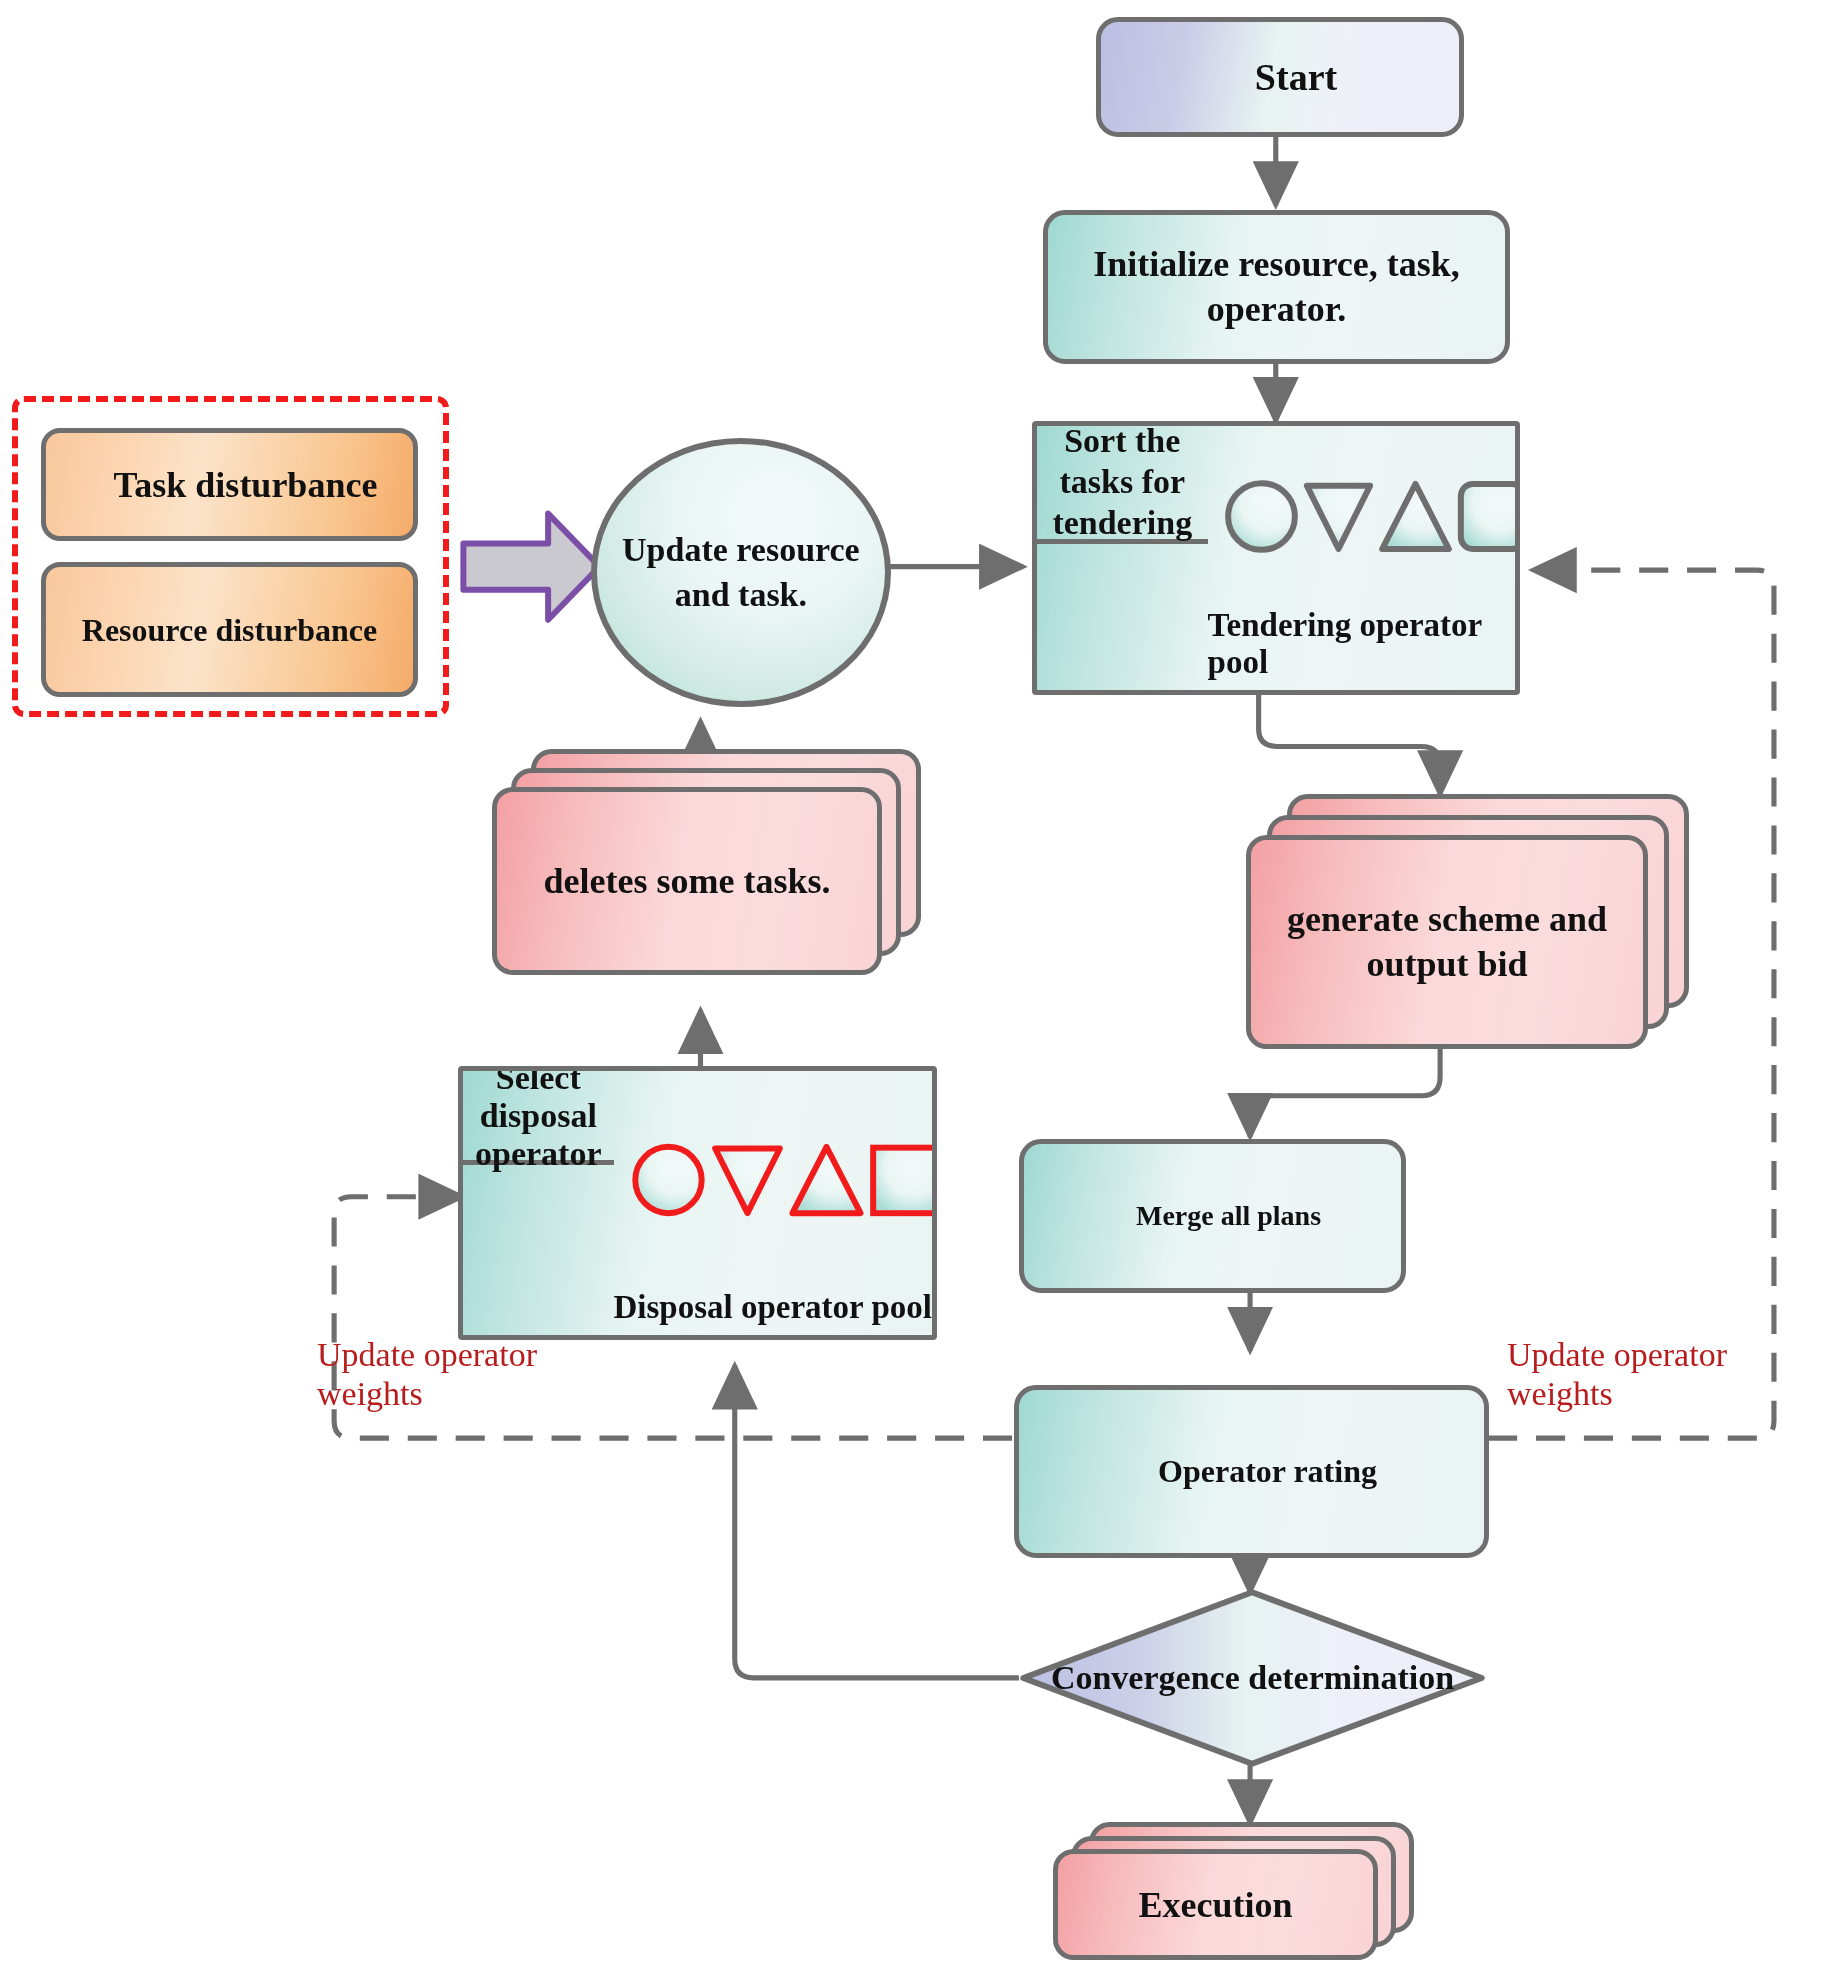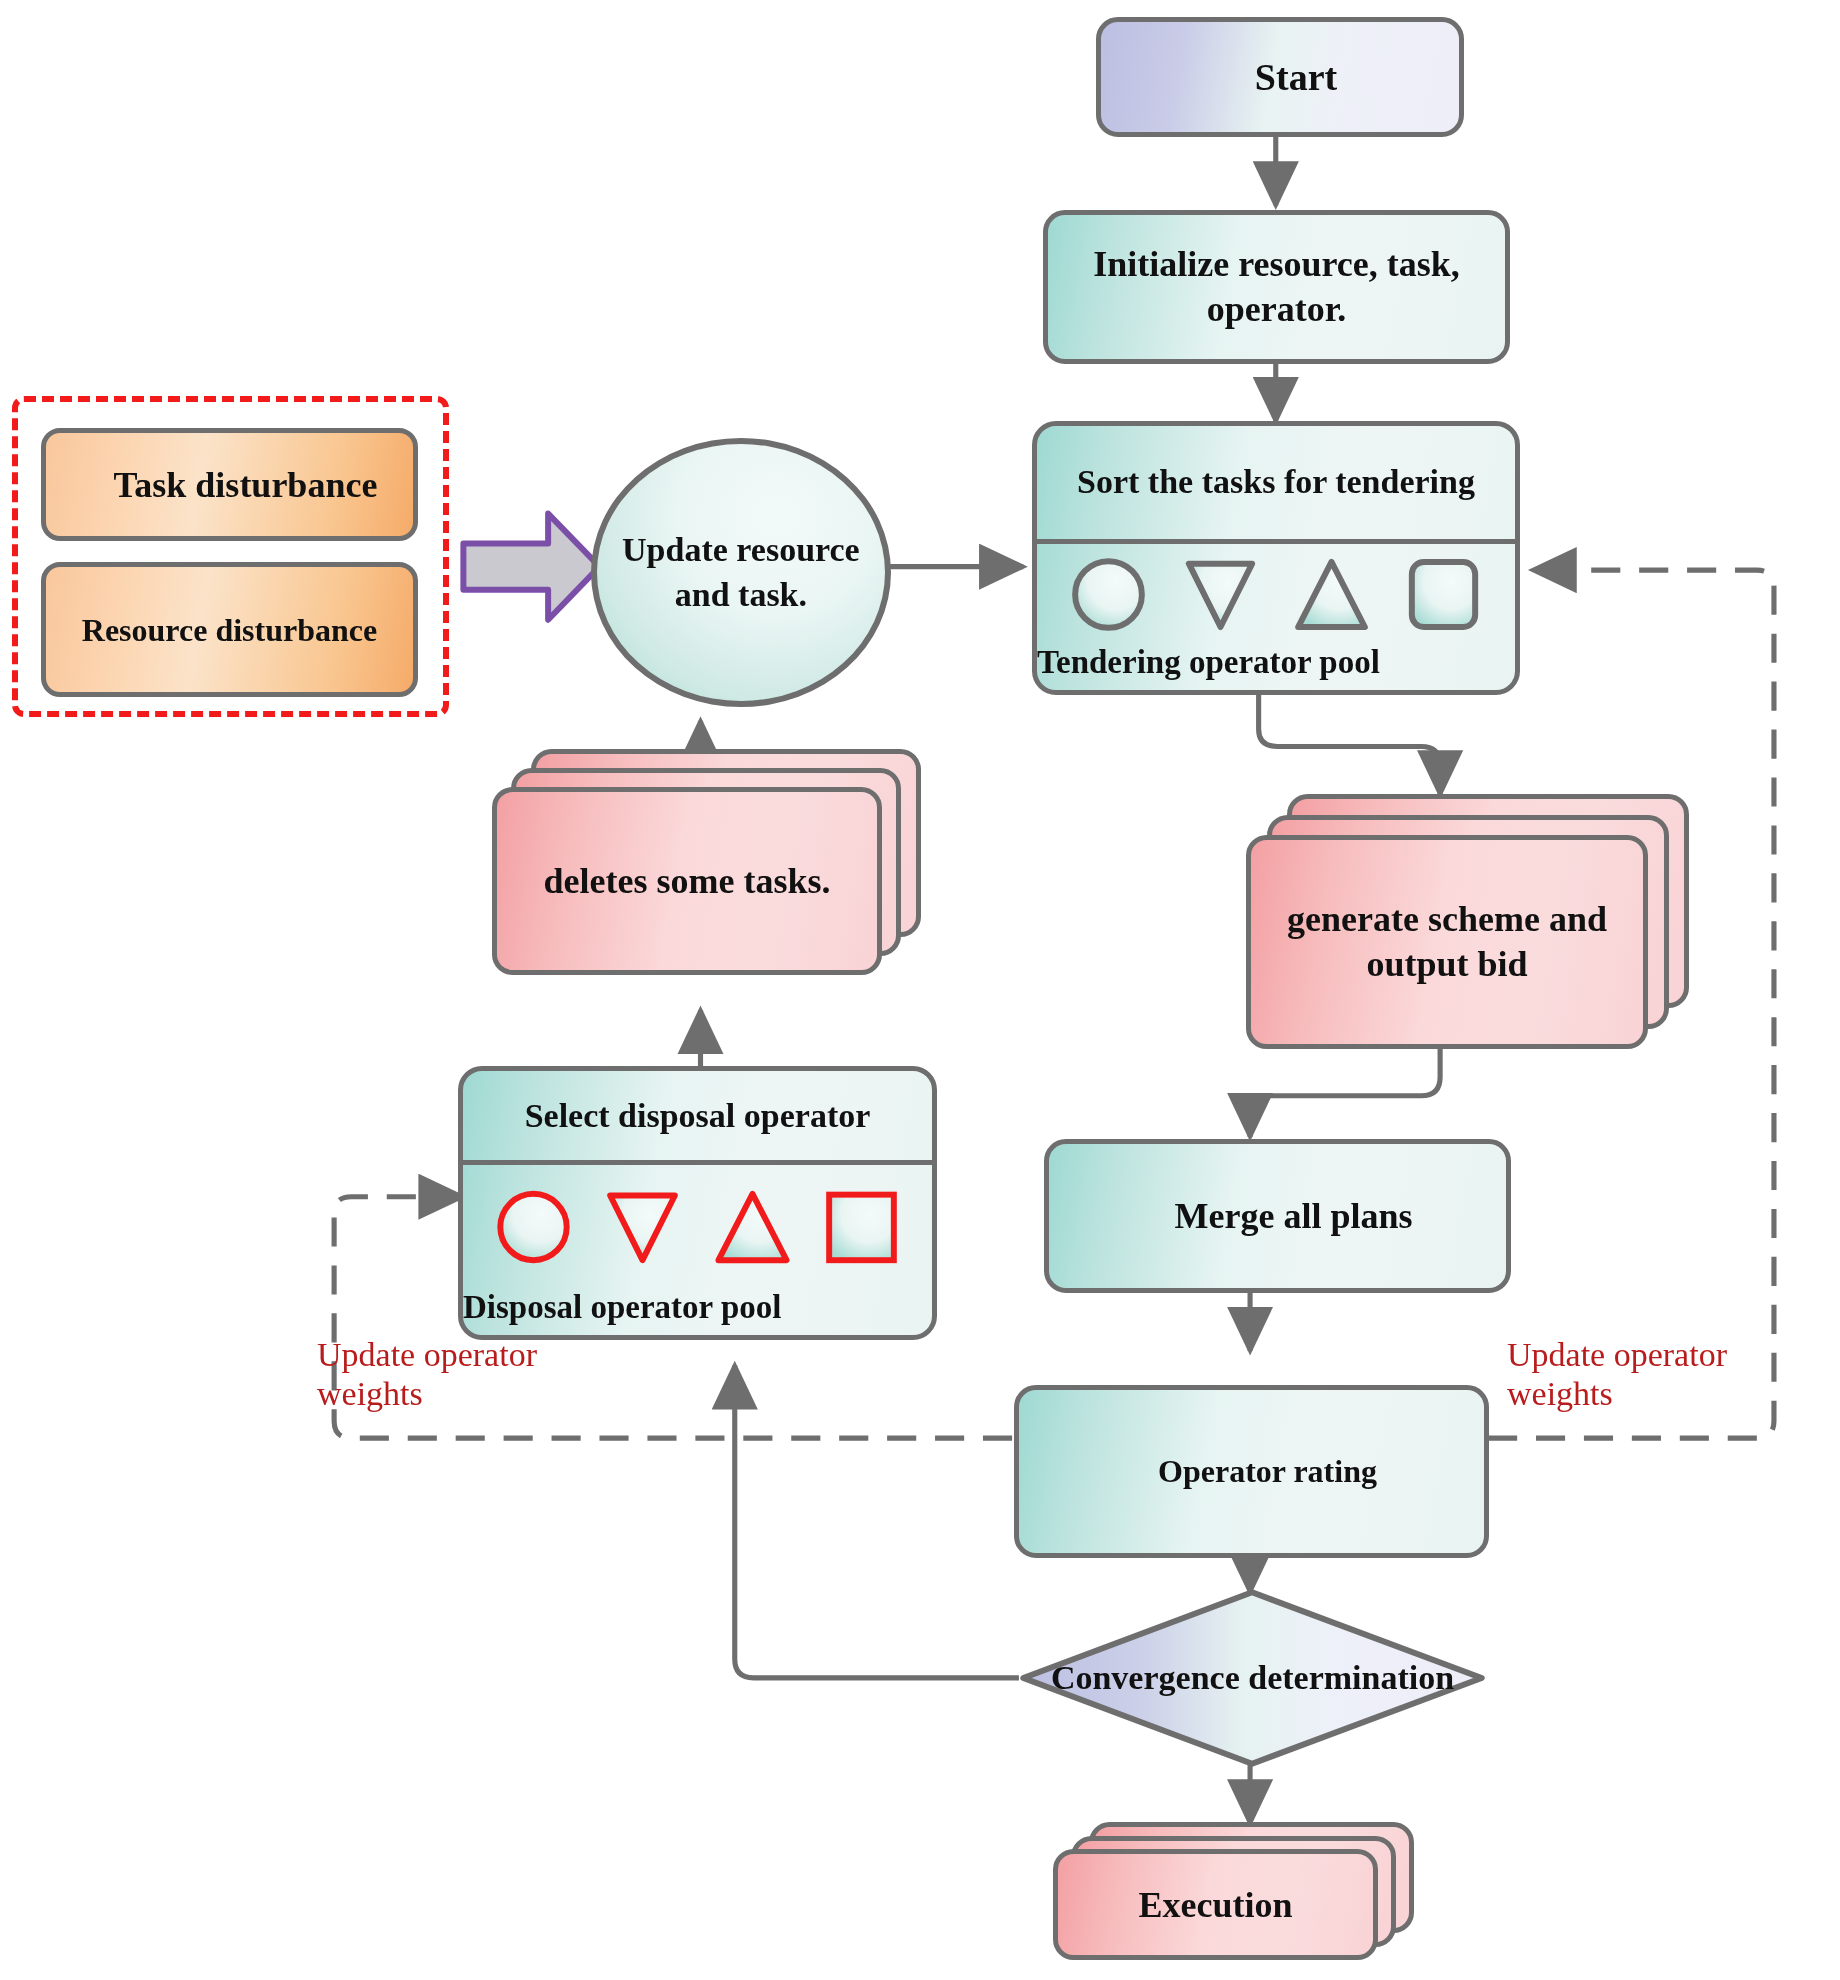--- a/index.html
+++ b/index.html
@@ -17,22 +17,22 @@
   .orange{background:linear-gradient(100deg,#f9c79c 0%,#fcd6b2 22%,#fbe3c9 42%,#f9c690 78%,#f5ab69 100%);}
 
   .r-lg{border-radius:22px;}
   .r-md{border-radius:19px;}
 
   .stack-wrap{position:absolute;}
   .stack-wrap .sheet{position:absolute;box-sizing:border-box;border:5.1px solid #6e6e6e;border-radius:20.5px;}
   .stack-wrap .front{position:absolute;box-sizing:border-box;border:5.1px solid #6e6e6e;border-radius:20.5px;
         display:flex;align-items:center;justify-content:center;text-align:center;font-weight:bold;color:#111;}
 
-  .split{position:absolute;box-sizing:border-box;border:5.1px solid #6e6e6e;border-radius:24px;
-         display:flex;flex-direction:column;overflow:hidden;}
+  .split{position:absolute;box-sizing:border-box;border:5.1px solid #6e6e6e;border-radius:4px;
+         display:flex;flex-direction:row;overflow:hidden;}
   .split .title{display:flex;align-items:center;justify-content:center;text-align:center;
          font-weight:bold;color:#111;border-bottom:5.1px solid #6e6e6e;}
   .split .body{flex:1;display:flex;flex-direction:column;}
   .split .shapes{flex:1;display:flex;align-items:center;justify-content:space-around;padding:0 15.4px;}
   .split .poollabel{text-align:left;font-weight:bold;color:#111;padding-bottom:8.6px;}
 
   .circlenode{position:absolute;border:6px solid #6e6e6e;border-radius:50%;
      background:radial-gradient(circle at 62% 28%, #f2faf9 0%, #eaf6f4 38%, #cfe9e4 72%, #a8dcd4 100%);
      display:flex;align-items:center;justify-content:center;text-align:center;
      font-weight:bold;color:#111;}
@@ -135,21 +135,21 @@
   </div>
 
   <div class="stack-wrap" style="left:1246px;top:794px;width:462px;height:257px;">
     <div class="sheet pink" style="left:41px;top:0px;width:402px;height:214px;"></div>
     <div class="sheet pink" style="left:20.5px;top:20.5px;width:402px;height:214px;"></div>
     <div class="front pink" style="left:0px;top:41px;width:402px;height:214px;font-size:36px;line-height:1.25;padding:0 19px;">
       <span>generate scheme and output bid</span>
     </div>
   </div>
 
-  <div class="node teal r-lg" style="left:1019px;top:1139px;width:467px;height:154px;font-size:36px;margin-left:25px;">
+  <div class="node teal r-lg" style="left:1019px;top:1139px;width:387px;height:154px;font-size:28px;">
     <span>Merge all plans</span>
   </div>
 
   <div class="node teal r-lg" style="left:1014px;top:1385px;width:475px;height:173px;font-size:32px;">
     <span>Operator rating</span>
   </div>
 
   <div class="diamond" style="left:1019px;top:1588px;width:467px;height:180px;">
     <svg width="467" height="180" viewBox="0 0 545 210">
       <defs>

